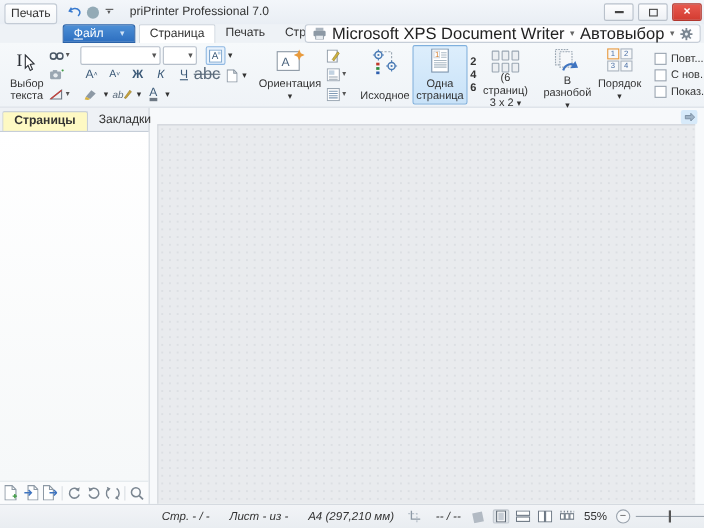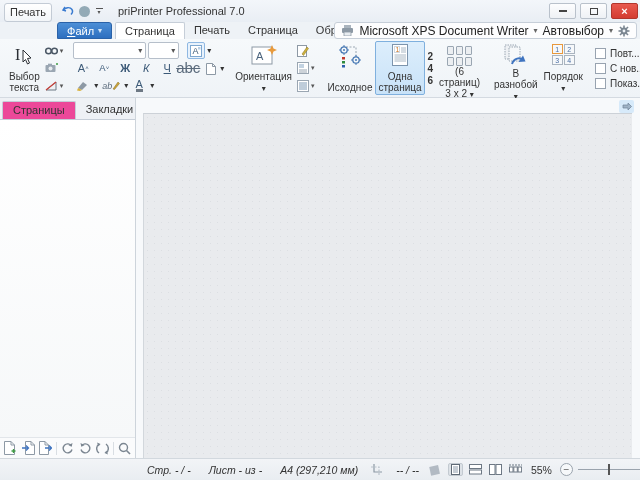--- a/index.html
+++ b/index.html
@@ -18,30 +18,30 @@
   .qat-more span{ font-size:6px; color:#555; line-height:4px; font-style:normal;}
   .win-title { margin-left:14px; color:#333; font-size:11px; }
   .win-controls { margin-left:auto; display:flex; margin-right:2px; margin-top:0; }
   .wc { width:27px; height:16px; display:flex; align-items:center; justify-content:center; border:1px solid #b9c1cb; border-radius:2px; margin-left:4px; background:linear-gradient(#fdfdfe,#eef1f5); }
   .wc-min i { display:block; width:8px; border-top:2px solid #444; }
   .wc-max i { display:block; width:8px; height:7px; border:1.5px solid #444; }
   .wc-close { background:linear-gradient(#e8594f,#d33c31); border-color:#b1362d; color:#fff; font-weight:bold; font-size:11px; }
 
   
   .menubar { height:17px; display:flex; align-items:stretch; padding-left:57px; position:relative; flex:0 0 auto; }
-  .file-btn { background:linear-gradient(#4d8fd6,#2d6fc0); color:#fff; border:1px solid #2a62a8; border-radius:3px 3px 0 0; padding:0 9px; font-size:11px; display:flex; align-items:center; gap:4px; height:17px; }
+  .file-btn { background:linear-gradient(#4d8fd6,#2d6fc0); color:#fff; border:1px solid #2a62a8; border-radius:3px 3px 0 0; padding:0 9px; font-size:11px; display:flex; align-items:center; gap:15px; height:17px; }
   .file-btn .lbl::first-letter { text-decoration:underline; }
   .chev { font-size:8px; line-height:8px; }
   .file-btn .chev { color:#cfe2f6; }
   .tabs { display:flex; margin-left:3px; }
   .tab { padding:2px 9px 0 9px; color:#333; display:flex; align-items:flex-start; height:17px; }
   .tab.accel::first-letter, .tab .lbl.accel::first-letter { text-decoration:underline; }
   .tab.active { background:#fff; border:1px solid #c6ced8; border-bottom:none; border-radius:2px 2px 0 0; }
   .printer-group { position:absolute; right:3px; top:0px; height:17px; display:flex; align-items:center; gap:5px; background:#fdfdfe; border:1px solid #c6ced8; border-radius:3px; padding:0 6px; }
-  .printer-group .txt { font-size:12px; color:#222; }
+  .printer-group .txt { font-size:15px; color:#222; }
   .printer-group .chev { color:#666; }
 
   
   .ribbon { height:59px; background:linear-gradient(#f6f9fb,#eff3f7); border-bottom:1px solid #d4dae1; display:flex; align-items:stretch; padding:2px 0 2px 3px; flex:0 0 auto; }
   .rgroup { display:flex; align-items:stretch; padding:0 3px; }
   .rsep { width:1px; background:#d9dee5; margin:2px 1px; }
   .bigbtn { display:flex; flex-direction:column; align-items:center; justify-content:space-between; padding:2px 2px 1px 2px; border:1px solid transparent; border-radius:2px; }
   .bigbtn .blabel { font-size:10px; line-height:11px; text-align:center; color:#333; white-space:pre-line; }
   .bigbtn.sel { background:linear-gradient(#ddeefc,#c8e2f8); border-color:#7fb0de; }
   .smallcol { display:flex; flex-direction:column; justify-content:space-between; padding:1px 0; }
@@ -60,21 +60,21 @@
   .ordergrid b { background:#f6f8fa; border:1px solid #aab4bf; color:#4a6fa5; font-size:7px; font-weight:normal; display:flex; align-items:center; justify-content:center; }
   .ordergrid b.hot { border-color:#e8983c; }
   .gridicon { display:grid; grid-template-columns:repeat(3,7px); grid-template-rows:9px 9px; gap:2px; padding-top:2px; }
   .gridicon i { background:#eceff2; border:1px solid #9aa6b2; border-radius:1px; }
 
   
   .content { flex:1; display:flex; min-height:0; background:#f7f9fb; position:relative; }
   .sidebar { width:136px; display:flex; flex-direction:column; border-right:1px solid #cdd4db; background:#eef1f5; }
   .side-tabs { height:21px; display:flex; padding:3px 0 0 2px; }
   .side-tab { padding:2px 10px; font-size:11px; color:#333; }
-  .side-tab.active { background:#ec4899; border:1px solid #c6ced8; border-bottom:none; border-radius:2px 2px 0 0; }
+  .side-tab.active { background:#fef9c3; border:1px solid #c6ced8; border-bottom:none; border-radius:2px 2px 0 0;font-weight:bold; }
   .side-panel { flex:1; background:linear-gradient(#ffffff,#f6f8f9); border-top:1px solid #c6ced8; }
   .side-toolbar { height:21px; background:#fafbfc; border-top:1px solid #e2e6ea; display:flex; align-items:center; gap:3px; padding:0 3px; }
   .tbtn { width:16px; height:16px; display:flex; align-items:center; justify-content:center; color:#6b7682; font-size:13px; }
   .tsep { width:1px; height:13px; background:#d9dee3; }
   .preview-wrap { flex:1; position:relative; }
   .preview-canvas { position:absolute; left:7px; top:15px; right:8px; bottom:0;
       background-color:#e9ebee;
       background-image:radial-gradient(circle,#dcdfe3 0.8px, transparent 0.9px);
       background-size:7px 7px;
       border-top:1px solid #ccd1d7; border-left:1px solid #d2d7dc; }

